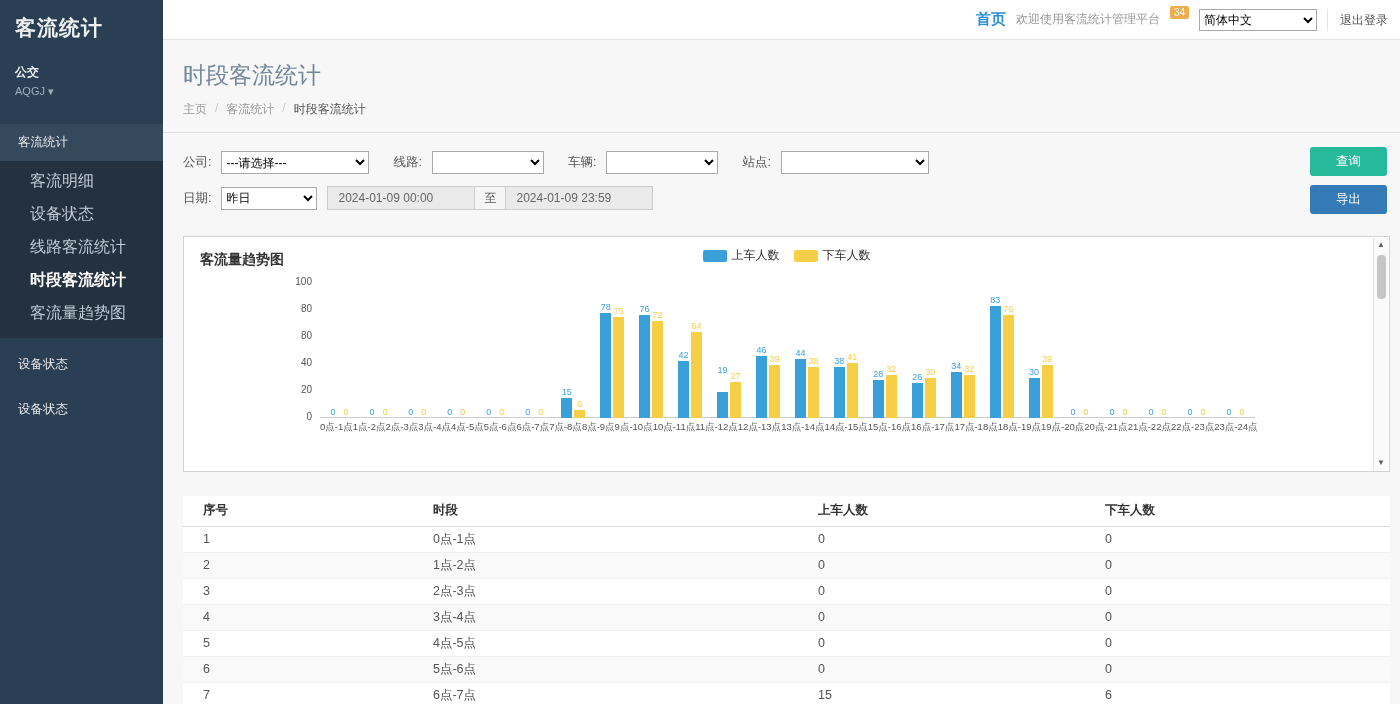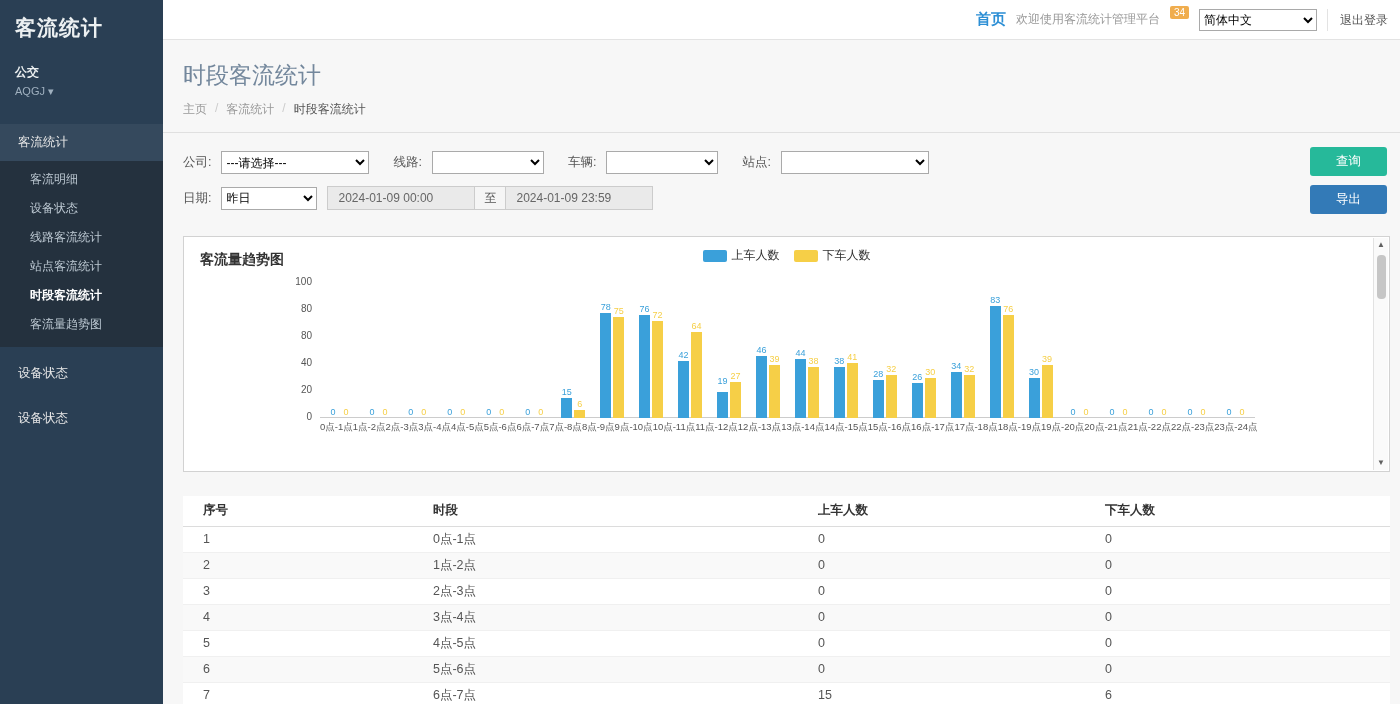--- a/index.html
+++ b/index.html
@@ -11,21 +11,21 @@
   .sidebar { width:163px; min-width:163px; background:#2a3f54; color:#e7e7e7; height:704px; }
   .brand { padding:14px 15px 8px 15px; }
   .brand-title { color:#ecf0f1; font-size:21px; font-weight:bold; letter-spacing:1px; }
   .org { padding:0 15px; margin-top:14px; }
   .org-name { color:#ecf0f1; font-size:12px; font-weight:bold; }
   .org-code { color:#9fb0bf; font-size:11px; margin-top:4px; cursor:pointer; }
   .menu { margin-top:26px; }
   .menu-section { padding:10px 18px; font-size:12.5px; color:#e7e7e7; cursor:pointer; }
   .menu-section.open { background:#35495d; }
   .submenu { background:#24313e; padding:4px 0 8px 0; }
-  .subitem { padding:6px 10px 6px 30px; font-size:12px; color:#bdc9d3; cursor:pointer; }
+  .subitem { padding:6px 10px 6px 30px; font-size:16px; color:#bdc9d3; cursor:pointer; }
   .subitem.active { color:#ffffff; font-weight:bold; }
   .menu-section.plain { margin-top:8px; }
 
   
   .main { flex:1; display:flex; flex-direction:column; height:704px; overflow:hidden; }
   .topbar { height:40px; background:#fff; border-bottom:1px solid #e3e3e3; display:flex; align-items:center; justify-content:flex-end; padding:0 12px; gap:10px; }
   .home-link { color:#2d8fd5; font-size:15px; font-weight:bold; cursor:pointer; }
   .welcome { color:#999; font-size:12px; }
   .notif-badge { background:#f0ad4e; color:#fff; font-size:10px; padding:1px 4px; border-radius:2px; transform:translateY(-7px); }
   .lang-select { height:22px; font-size:12px; width:118px; border:1px solid #a9a9a9; background:#fff; }
@@ -98,21 +98,20 @@
     <div class="org">
       <div class="org-name">公交</div>
       <div class="org-code"><span>AQGJ</span> <span>▾</span></div>
     </div>
     <nav class="menu">
       <div class="menu-section open">客流统计</div>
       <div class="submenu">
           <div class="subitem">客流明细</div>
           <div class="subitem">设备状态</div>
           <div class="subitem">线路客流统计</div>
-          <div class="subitem">站点客流统计</div>
           <div class="subitem active">时段客流统计</div>
           <div class="subitem">客流量趋势图</div>
         </div>
       <div class="menu-section plain">设备状态</div>
       <div class="menu-section plain">设备状态</div>
     </nav>
   </aside>
 
   <div class="main">
 
@@ -289,21 +288,21 @@
                   <span class="bval" style="color: rgb(58, 160, 218); bottom: 57.7px;">42</span>
                 </div>
                 <div class="barw">
                   <div class="bar" style="height: 86.4px; background: rgb(246, 207, 71);"></div>
                   <span class="bval" style="color: rgb(246, 207, 71); bottom: 87.4px;">64</span>
                 </div>
               </div>
               <div class="cat">
                 <div class="barw">
                   <div class="bar" style="height: 25.65px; background: rgb(58, 160, 218);"></div>
-                  <span class="bval" style="color: rgb(58, 160, 218); bottom: 32px;">19</span>
+                  <span class="bval" style="color: rgb(58, 160, 218); bottom: 43px;">19</span>
                 </div>
                 <div class="barw">
                   <div class="bar" style="height: 36.45px; background: rgb(246, 207, 71);"></div>
                   <span class="bval" style="color: rgb(246, 207, 71); bottom: 37.45px;">27</span>
                 </div>
               </div>
               <div class="cat">
                 <div class="barw">
                   <div class="bar" style="height: 62.1px; background: rgb(58, 160, 218);"></div>
                   <span class="bval" style="color: rgb(58, 160, 218); bottom: 63px;">46</span>

